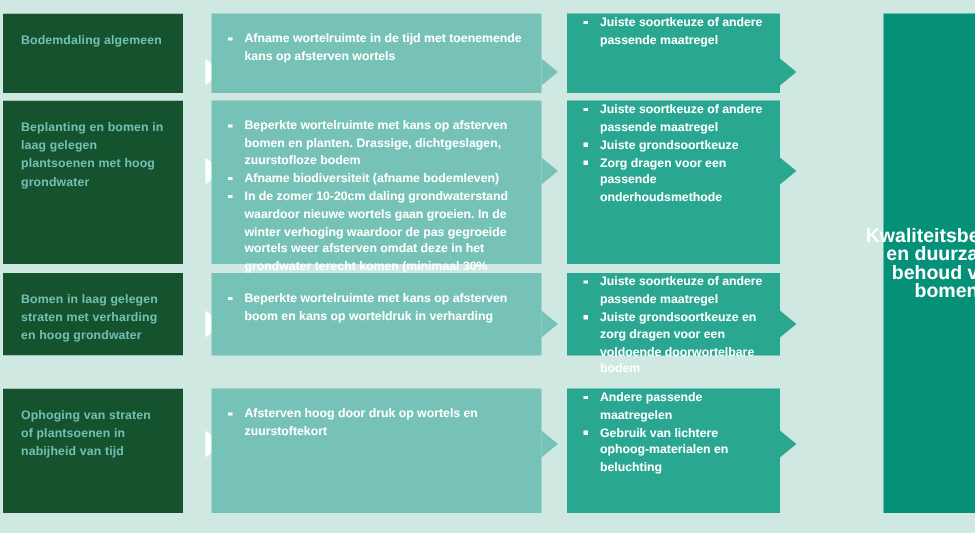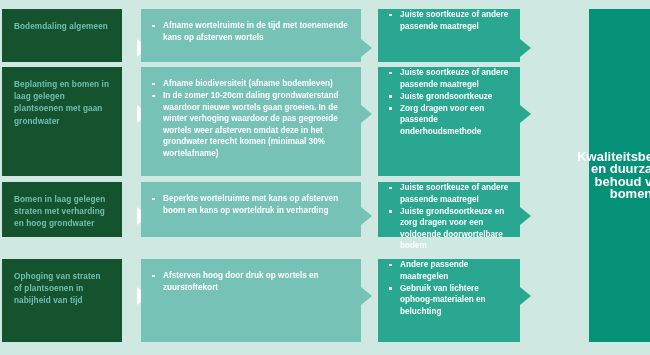--- a/index.html
+++ b/index.html
@@ -185,25 +185,26 @@
 
       <div class="cell cell-measure">
         <ul class="bullets">
           <li>Juiste soortkeuze of andere passende maatregel</li>
         </ul>
       </div>
       <div class="tab tab-dark"></div>
     </div>
 
     <div class="row" style="top:67px;height:109px;">
-      <div class="cell cell-cause">Beplanting en bomen in laag gelegen plantsoenen met gaan grondwater</div>
+      <div class="cell cell-cause">Beplanting en bomen in laag gelegen plantsoenen met hoog grondwater</div>
       <div class="tab tab-white" style="top:38px;"></div>
 
       <div class="cell cell-effect">
         <ul class="bullets">
+          <li>Beperkte wortelruimte met kans op afsterven bomen en planten. Drassige, dichtgeslagen, zuurstofloze bodem</li>
           <li>Afname biodiversiteit (afname bodemleven)</li>
           <li>In de zomer 10-20cm daling grondwaterstand waardoor nieuwe wortels gaan groeien. In de winter verhoging waardoor de pas gegroeide wortels weer afsterven omdat deze in het grondwater terecht komen (minimaal 30% wortelafname)</li>
         </ul>
       </div>
       <div class="tab tab-mid" style="top:38px;"></div>
 
       <div class="cell cell-measure">
         <ul class="bullets">
           <li>Juiste soortkeuze of andere passende maatregel</li>
           <li>Juiste grondsoortkeuze</li>

